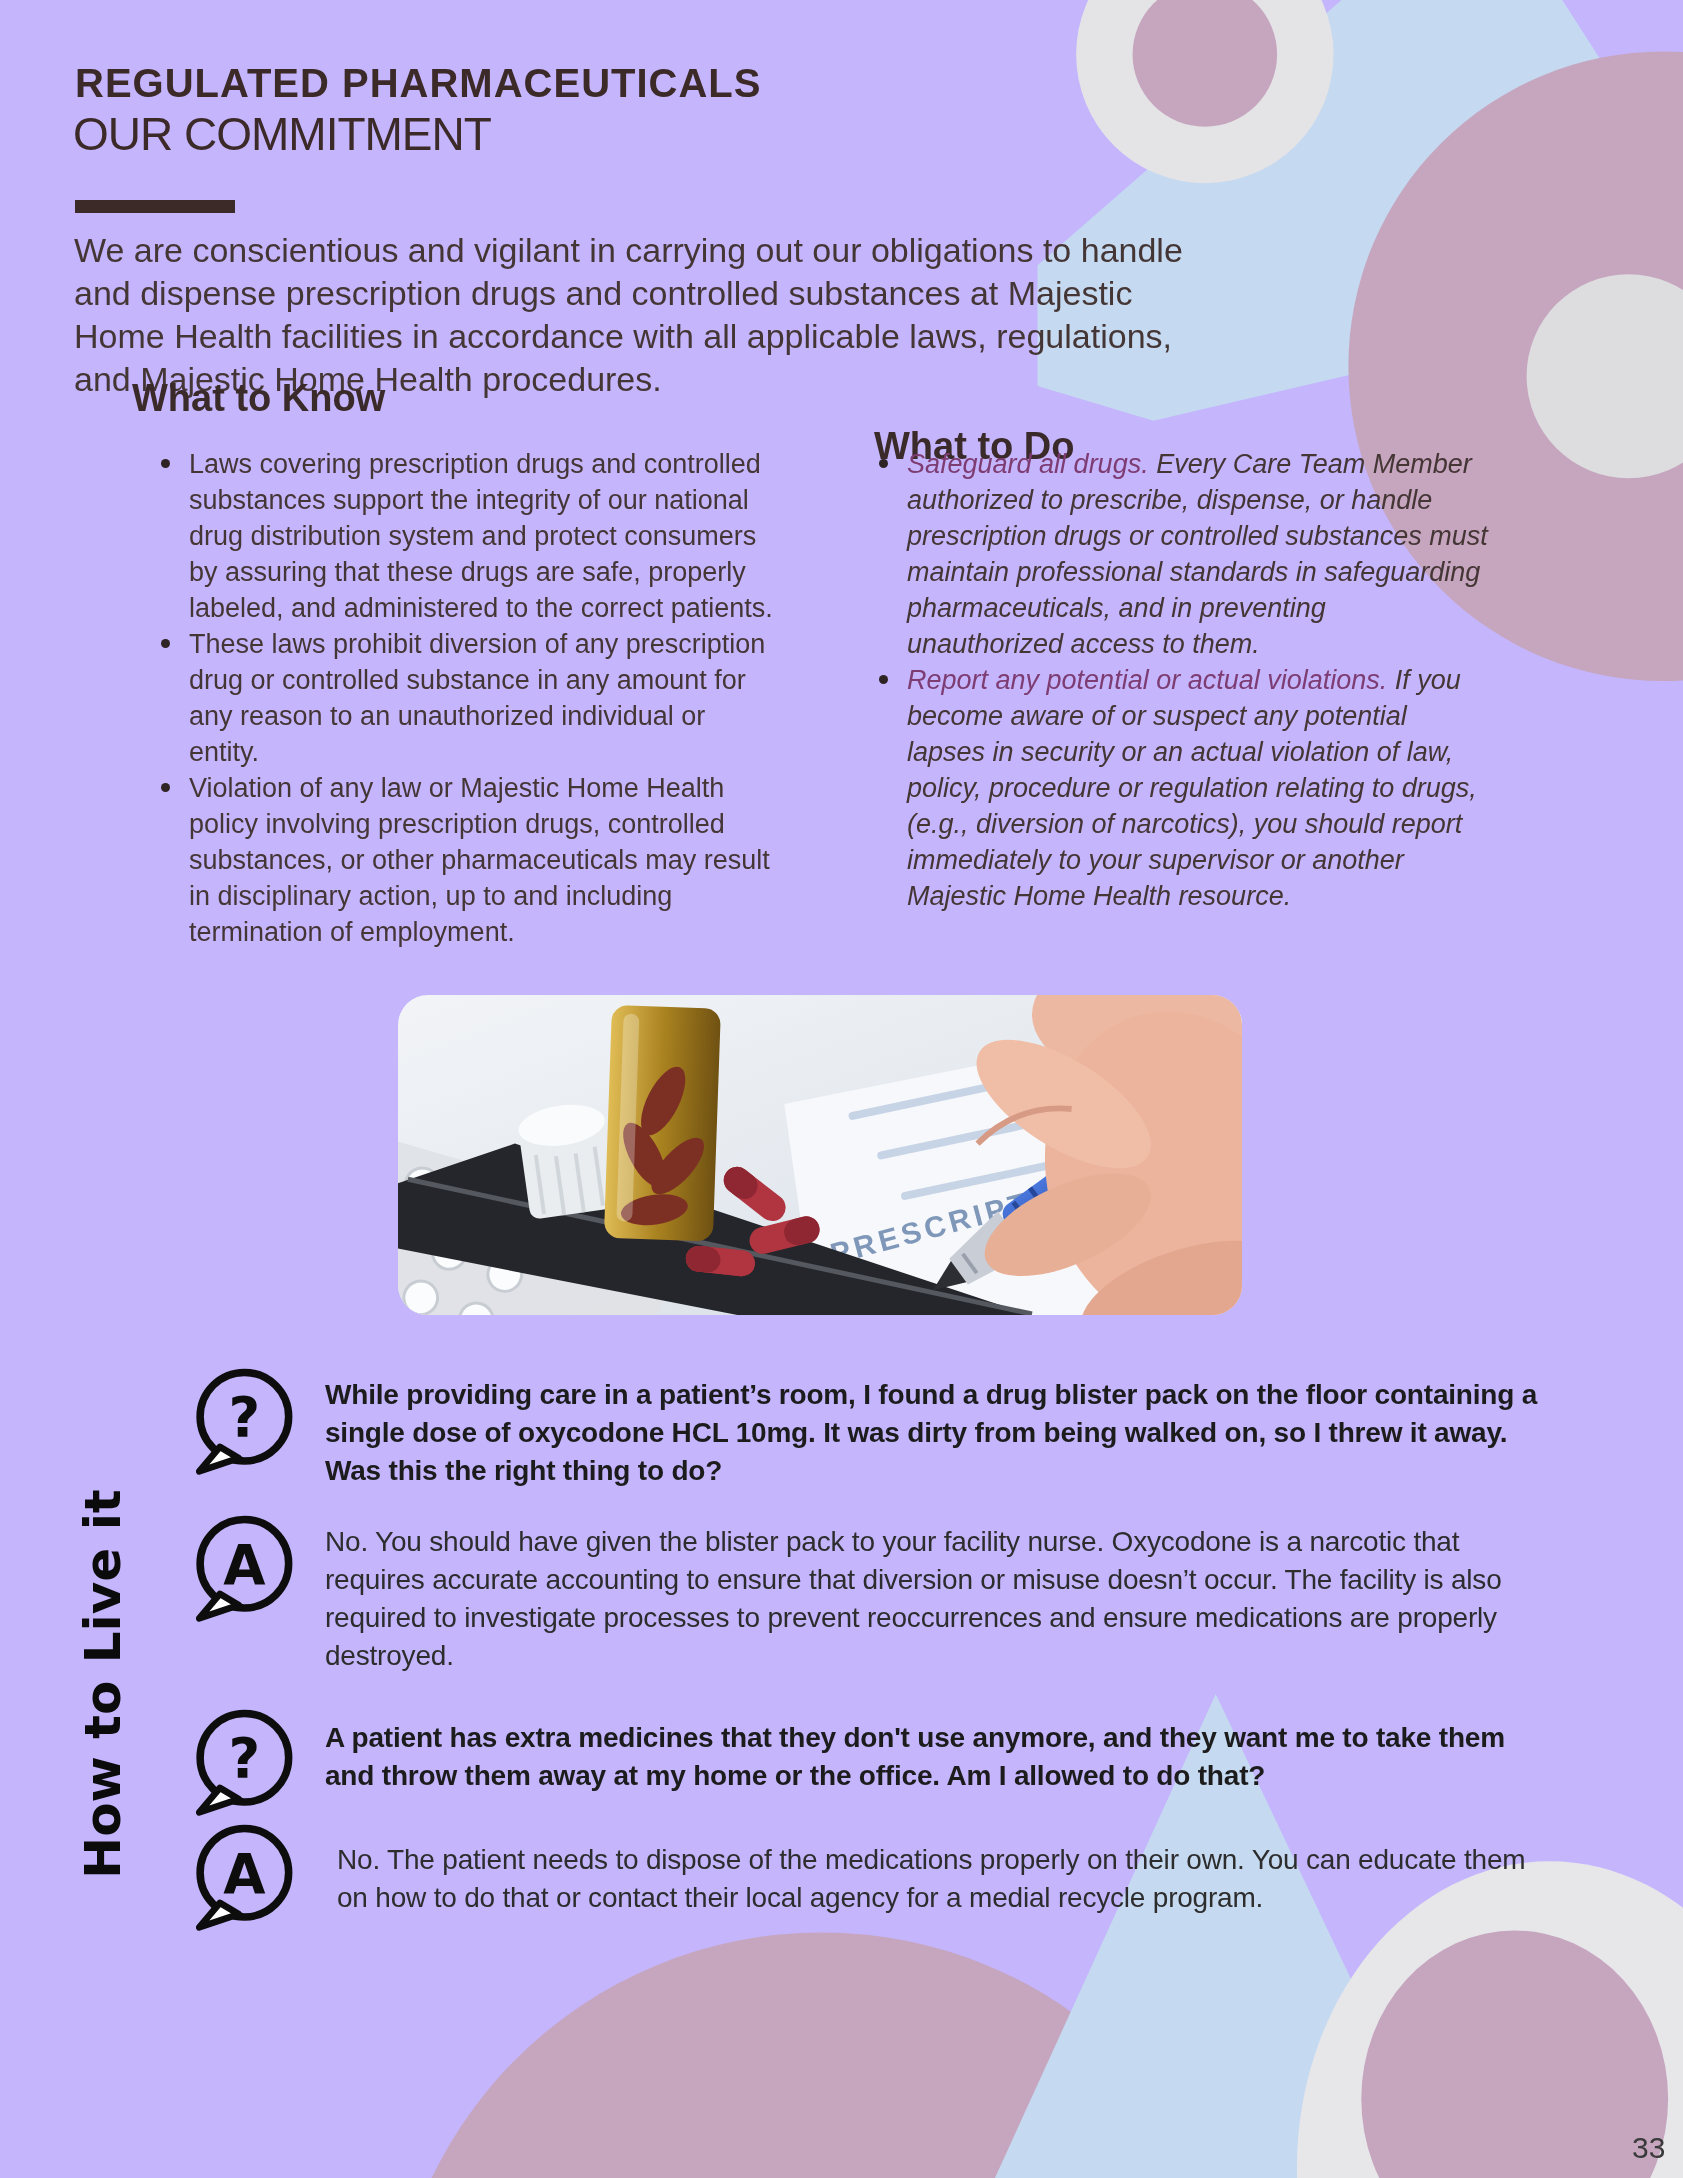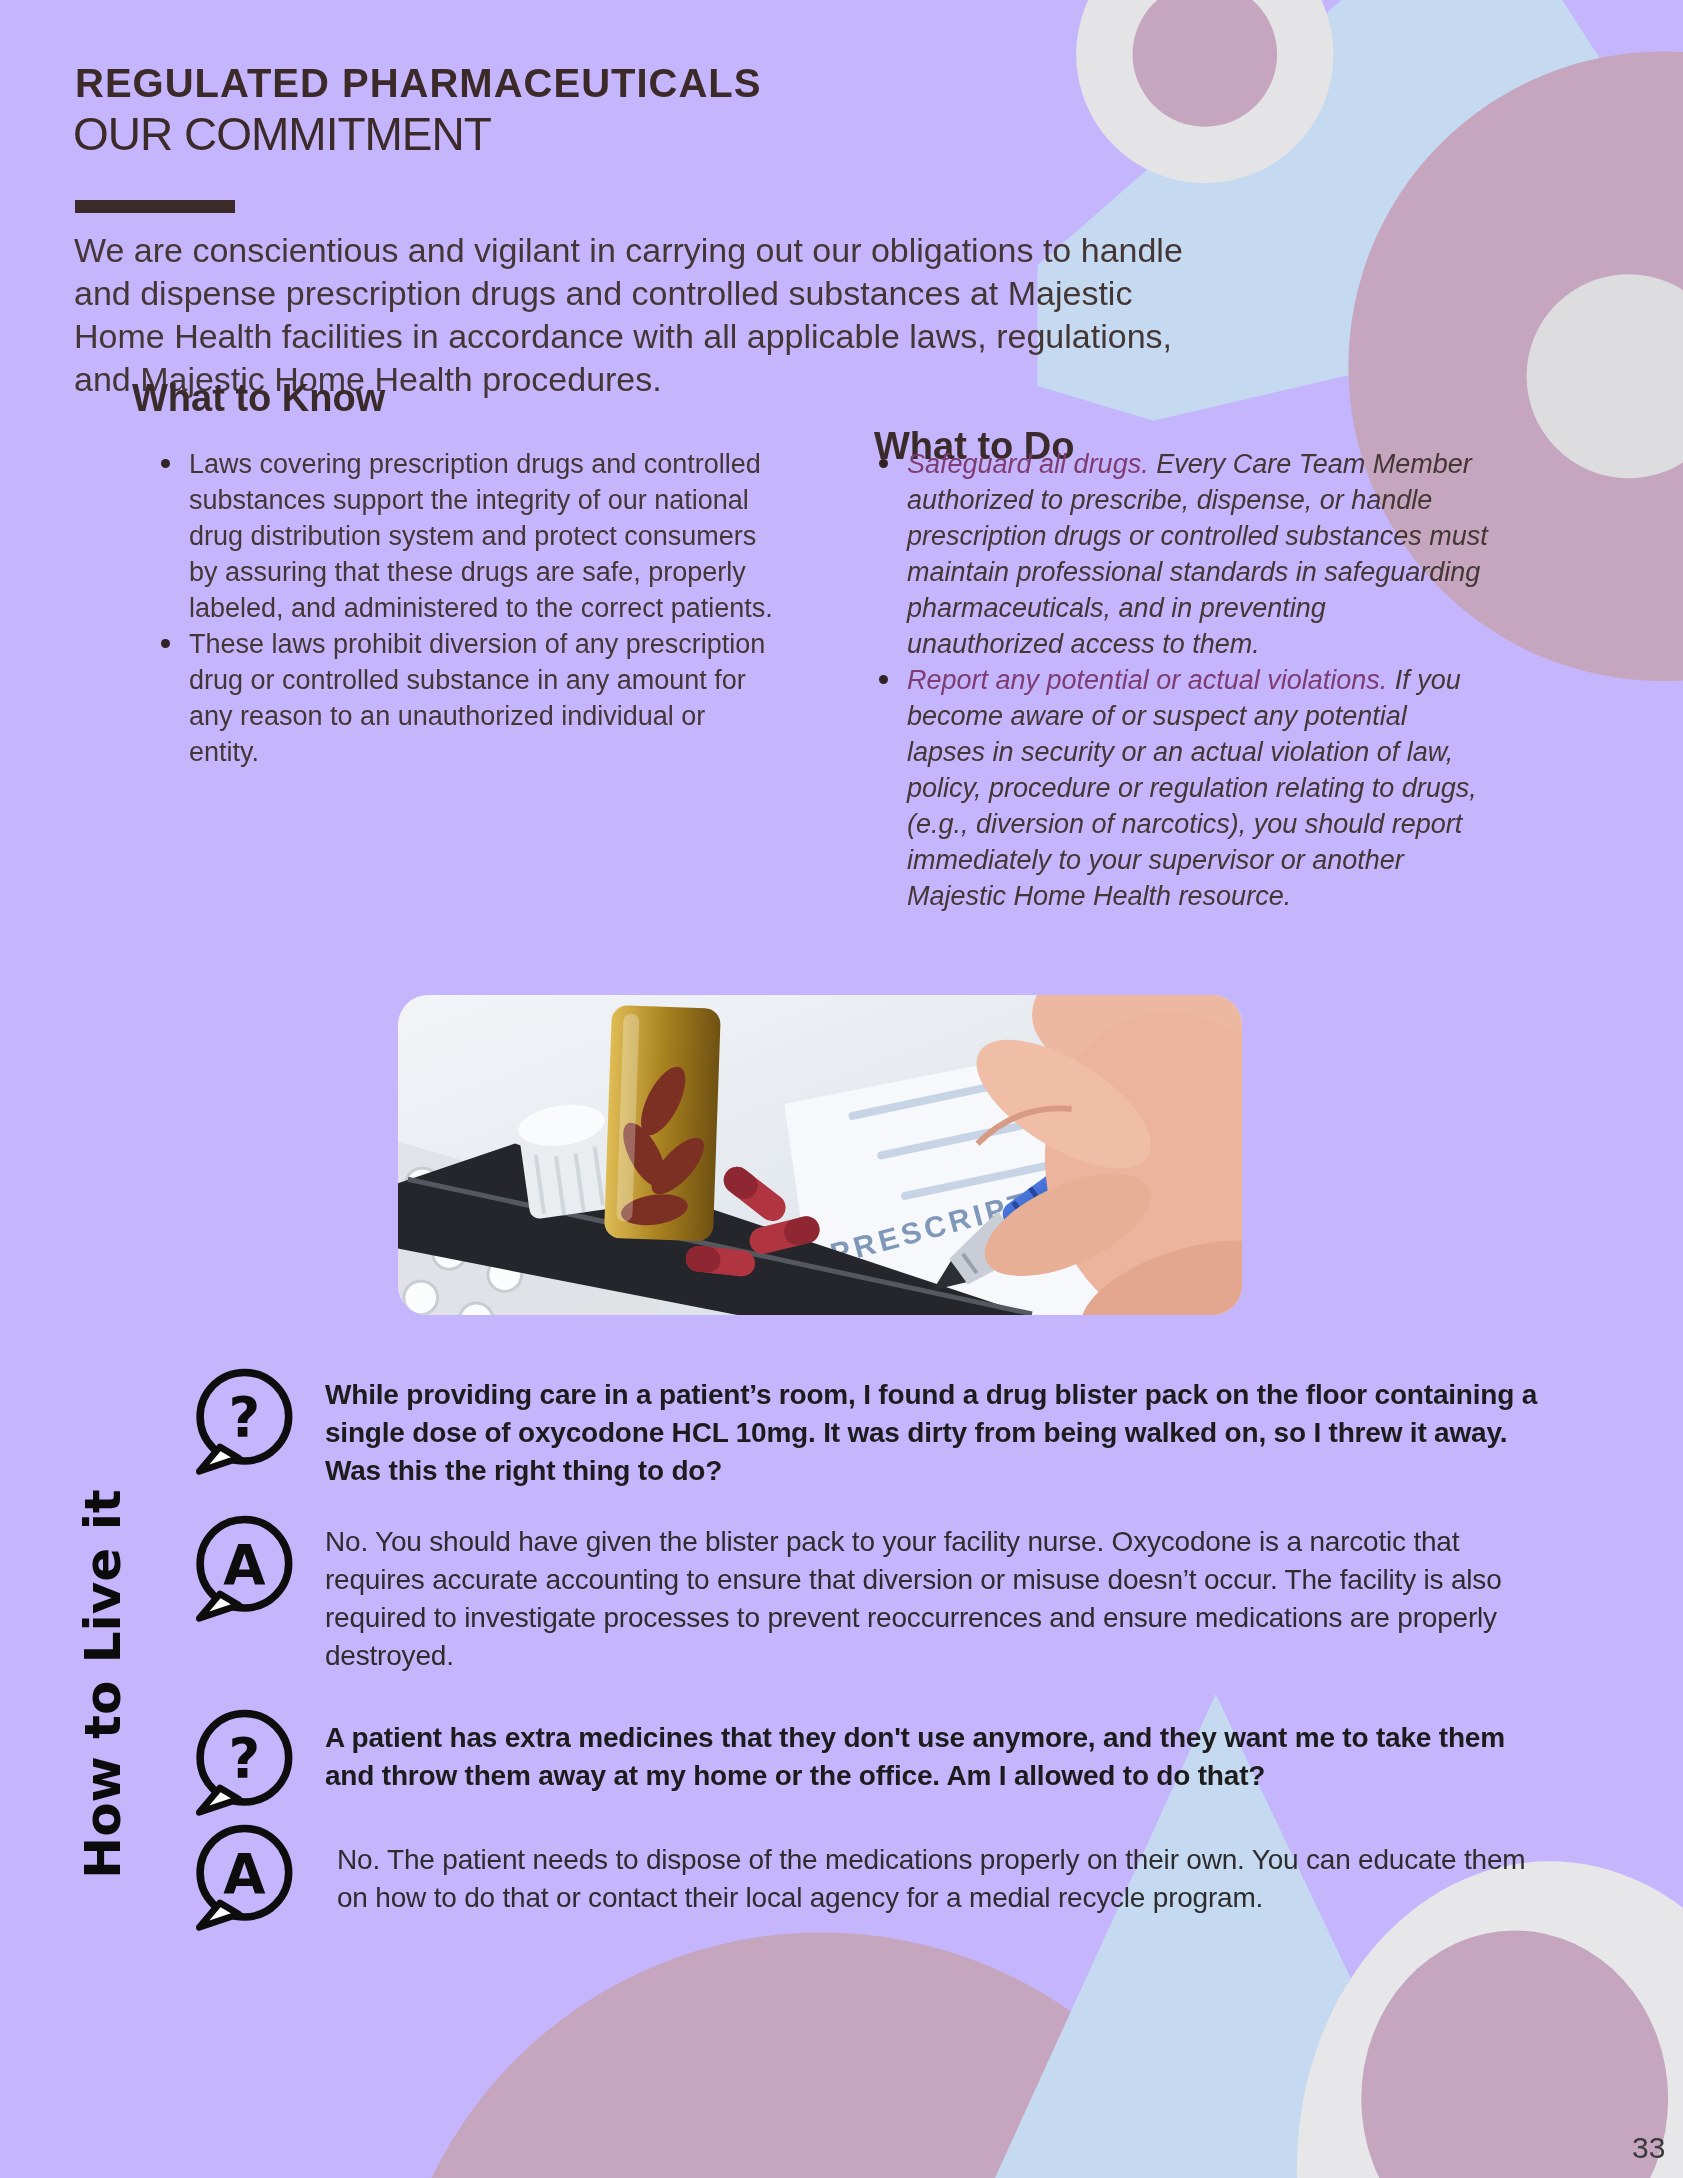--- a/index.html
+++ b/index.html
@@ -104,20 +104,21 @@
     <div class="title">OUR COMMITMENT</div>
     <div class="title-underline"></div>
     <div class="intro">We are conscientious and vigilant in carrying out our obligations to handle and dispense prescription drugs and controlled substances at Majestic Home Health facilities in accordance with all applicable laws, regulations, and Majestic Home Health procedures.</div>
 
     <div class="col-heading" id="know-heading">What to Know</div>
     <div class="col-heading" id="do-heading">What to Do</div>
 
     <ul class="bullets" id="know-list">
       <li>Laws covering prescription drugs and controlled substances support the integrity of our national drug distribution system and protect consumers by assuring that these drugs are safe, properly labeled, and administered to the correct patients.</li>
       <li>These laws prohibit diversion of any prescription drug or controlled substance in any amount for any reason to an unauthorized individual or entity.</li>
+      <li>Violation of any law or Majestic Home Health policy involving prescription drugs, controlled substances, or other pharmaceuticals may result in disciplinary action, up to and including termination of employment.</li>
     </ul>
 
     <ul class="bullets" id="do-list">
       <li><span class="lead">Safeguard all drugs.</span> <span>Every Care Team Member authorized to prescribe, dispense, or handle prescription drugs or controlled substances must maintain professional standards in safeguarding pharmaceuticals, and in preventing unauthorized access to them.</span></li>
       <li><span class="lead">Report any potential or actual violations.</span> <span>If you become aware of or suspect any potential lapses in security or an actual violation of law, policy, procedure or regulation relating to drugs, (e.g., diversion of narcotics), you should report immediately to your supervisor or another Majestic Home Health resource.</span></li>
     </ul>
 
     <div class="photo">
       <svg width="844" height="320" viewBox="0 0 852 323" aria-hidden="true">
         <defs>

